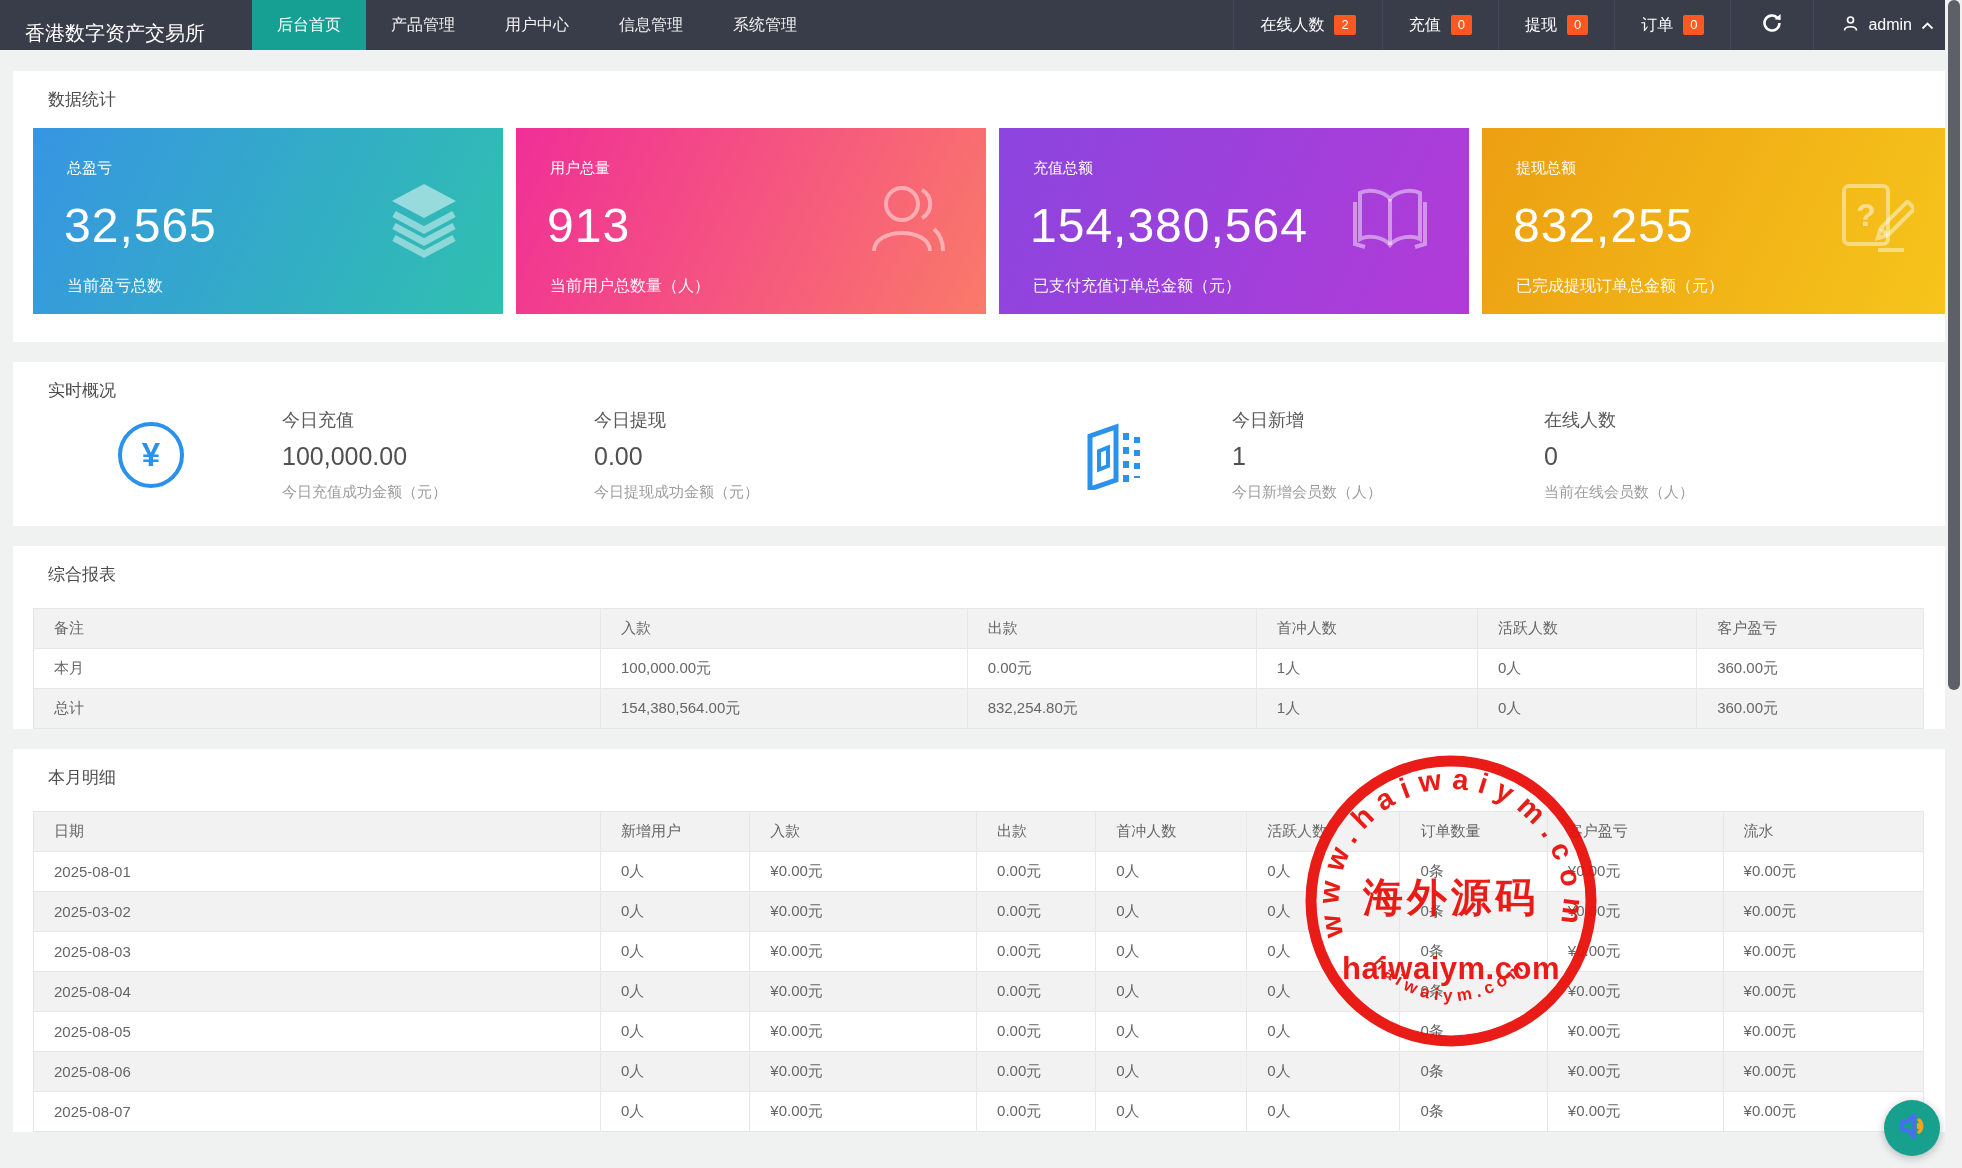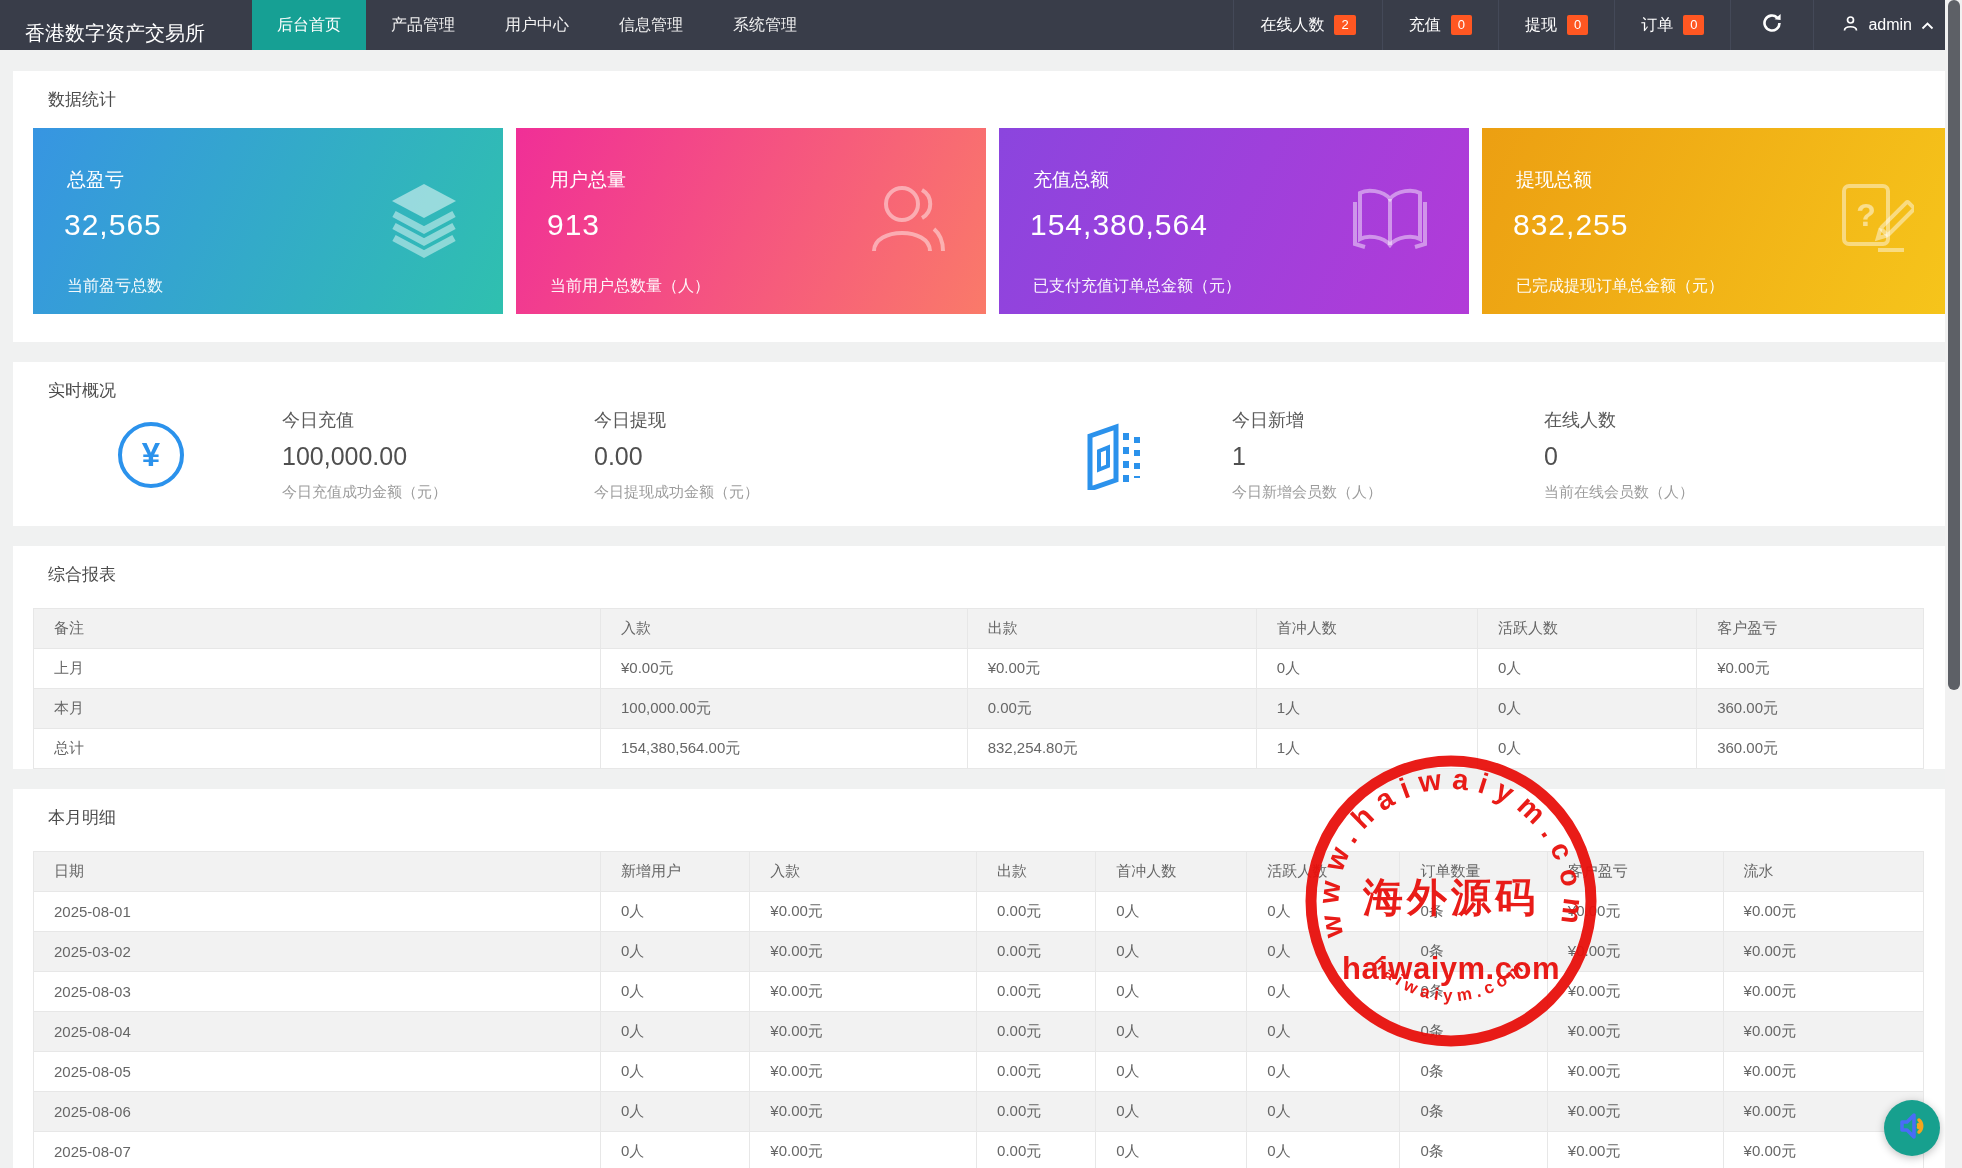--- a/index.html
+++ b/index.html
@@ -19,22 +19,22 @@
   .nav-user{display:flex;align-items:center;gap:9px;padding:16px 28px;border-left:1px solid #444958;font-size:16px;cursor:pointer;}
 
   
   .content{padding-top:21px;}
   .panel{background:#fff;margin:0 0 20px 13px;width:1960px;position:relative;}
   .panel-title{padding:20px 0 0 35px;font-size:17px;color:#4c4c4c;line-height:18px;}
 
   
   .cards{display:flex;gap:13px;padding:19px 21px 28px 20px;}
   .card{flex:1;height:186px;position:relative;color:#fff;overflow:hidden;}
-  .card-label{position:absolute;left:34px;top:39px;font-size:19px;}
-  .card-value{position:absolute;left:31px;top:80px;font-size:30px;letter-spacing:1px;}
+  .card-label{position:absolute;left:34px;top:31px;font-size:15px;}
+  .card-value{position:absolute;left:31px;top:70px;font-size:48px;letter-spacing:1px;}
   .card-caption{position:absolute;left:34px;bottom:17px;font-size:16px;opacity:.95;}
   .card-icon{position:absolute;right:38px;top:50%;transform:translateY(-50%);}
 
   
   .rt-content{display:flex;align-items:center;padding:8px 0 24px;}
   .rt-yen{margin-left:105px;width:58px;height:58px;border:4px solid #2b92ec;border-radius:50%;
           display:flex;align-items:center;justify-content:center;font-size:33px;color:#2b92ec;font-weight:700;flex:none;}
   .rt-building{margin-left:176px;flex:none;display:flex;align-items:center;}
   .rt-block{width:312px;flex:none;}
   .rt-block.ml-a{margin-left:98px;}
@@ -234,28 +234,20 @@
             <th>备注</th>
             <th>入款</th>
             <th>出款</th>
             <th>首冲人数</th>
             <th>活跃人数</th>
             <th>客户盈亏</th>
           </tr>
         </thead>
         <tbody>
           <tr>
-            <td>上月</td>
-            <td>¥0.00元</td>
-            <td>¥0.00元</td>
-            <td>0人</td>
-            <td>0人</td>
-            <td>¥0.00元</td>
-          </tr>
-          <tr>
             <td>本月</td>
             <td>100,000.00元</td>
             <td>0.00元</td>
             <td>1人</td>
             <td>0人</td>
             <td>360.00元</td>
           </tr>
           <tr>
             <td>总计</td>
             <td>154,380,564.00元</td>

